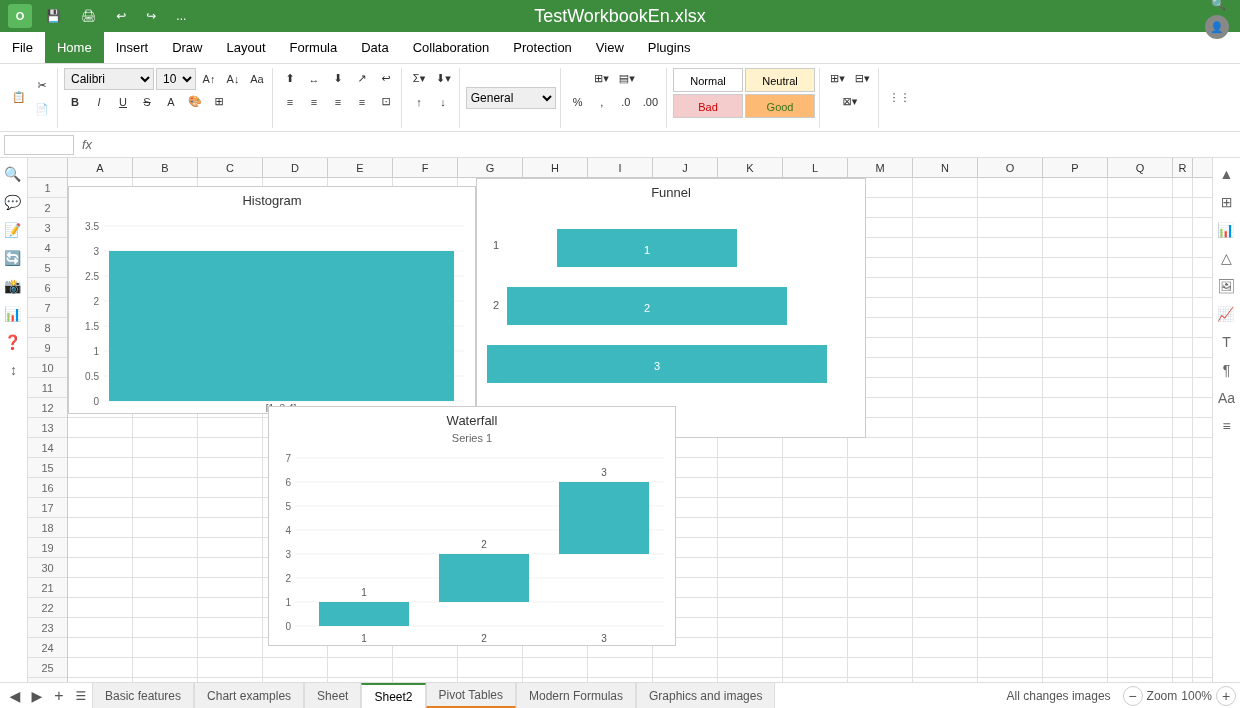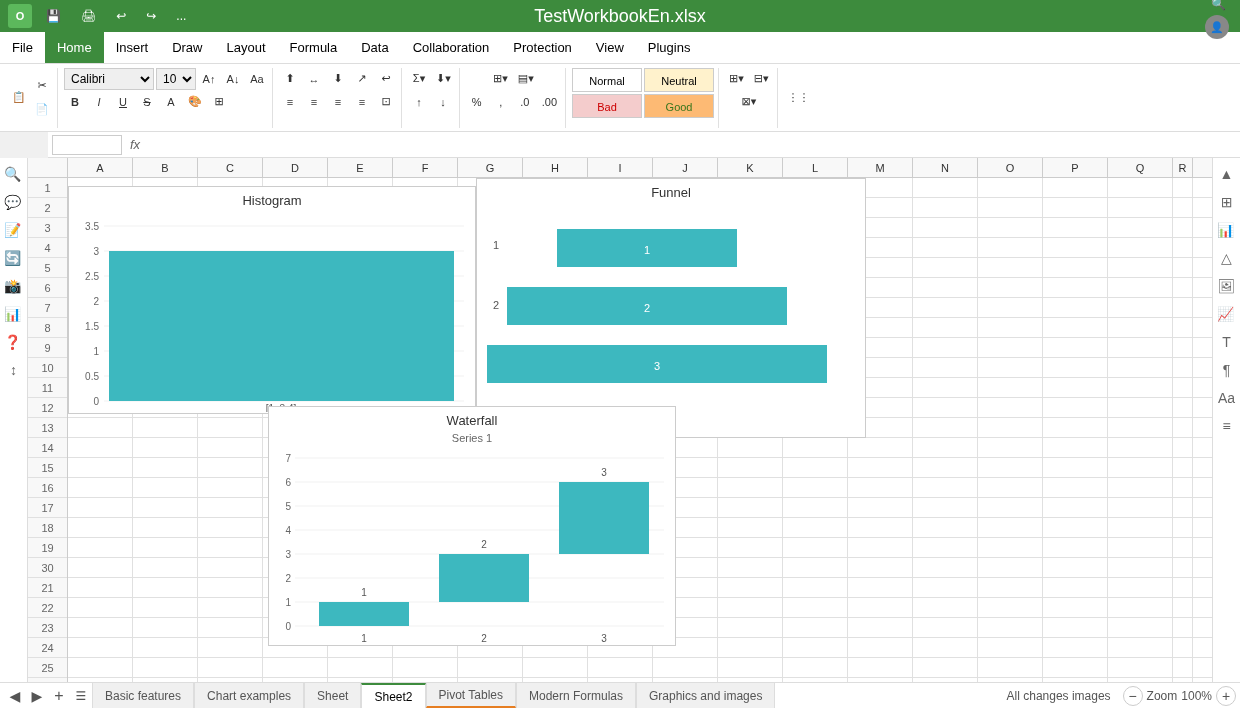--- a/index.html
+++ b/index.html
@@ -110,21 +110,20 @@
     .style-good { background: #fdba74; border-color: #ccc; color: #38761d; }
 
     
     #formula-bar {
       background: white;
       height: 26px;
       display: flex;
       align-items: center;
       border-bottom: 1px solid #ddd;
       padding: 0 4px;
-      margin-left: 48px;
     }
     .name-box {
       width: 70px;
       height: 20px;
       border: 1px solid #ccc;
       padding: 0 4px;
       font-size: 12px;
     }
     .formula-fx {
       padding: 0 8px;
@@ -471,20 +470,25 @@
     <div class="toolbar-row">
       <button class="tb-btn">Σ▾</button>
       <button class="tb-btn">⬇▾</button>
     </div>
     <div class="toolbar-row">
       <button class="tb-btn">↑</button>
       <button class="tb-btn">↓</button>
     </div>
   </div>
 
+  <div class="toolbar-group">
+    <select style="width:90px;height:22px;border:1px solid #ccc;font-size:12px;">
+      <option>General</option>
+    </select>
+  </div>
 
   <div class="toolbar-group" style="flex-direction:column;">
     <div class="toolbar-row">
       <button class="tb-btn">⊞▾</button>
       <button class="tb-btn">▤▾</button>
     </div>
     <div class="toolbar-row">
       <button class="tb-btn">%</button>
       <button class="tb-btn">,</button>
       <button class="tb-btn">.0</button>

